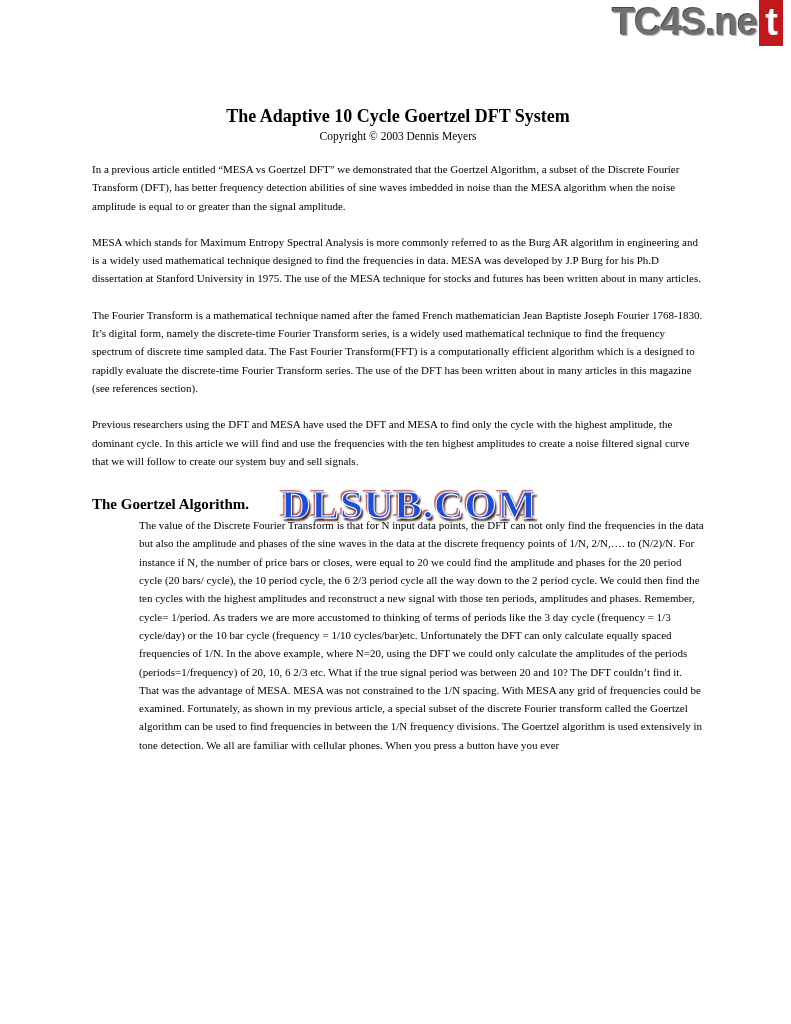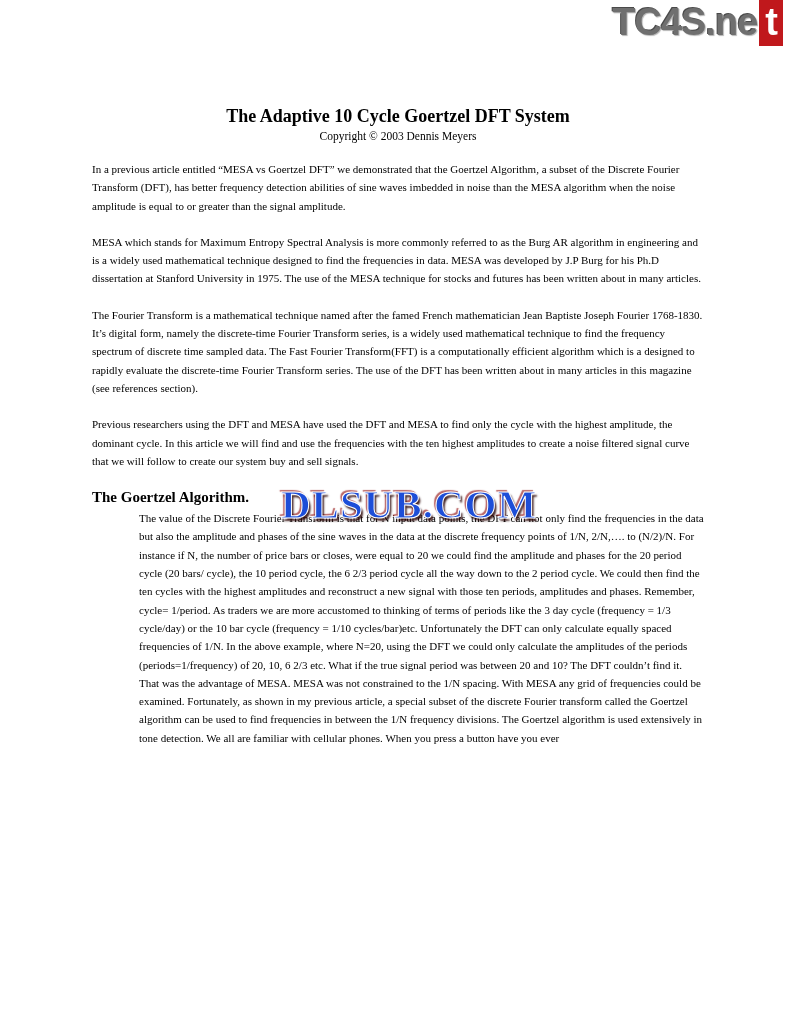--- a/index.html
+++ b/index.html
@@ -60,21 +60,21 @@
   }
   .body-p {
     font-size: 11px;
     line-height: 18.3px;
     margin: 18px 0 0 0;
     text-align: left;
   }
   .section-heading {
     font-size: 15px;
     font-weight: bold;
-    margin: 19px 0 3px 0;
+    margin: 26px 0 3px 0;
   }
   .section-p {
     margin-top: 2px;
     margin-left: 47px;
   }
 
   
   .watermark {
     position: absolute;
     left: 281px;

